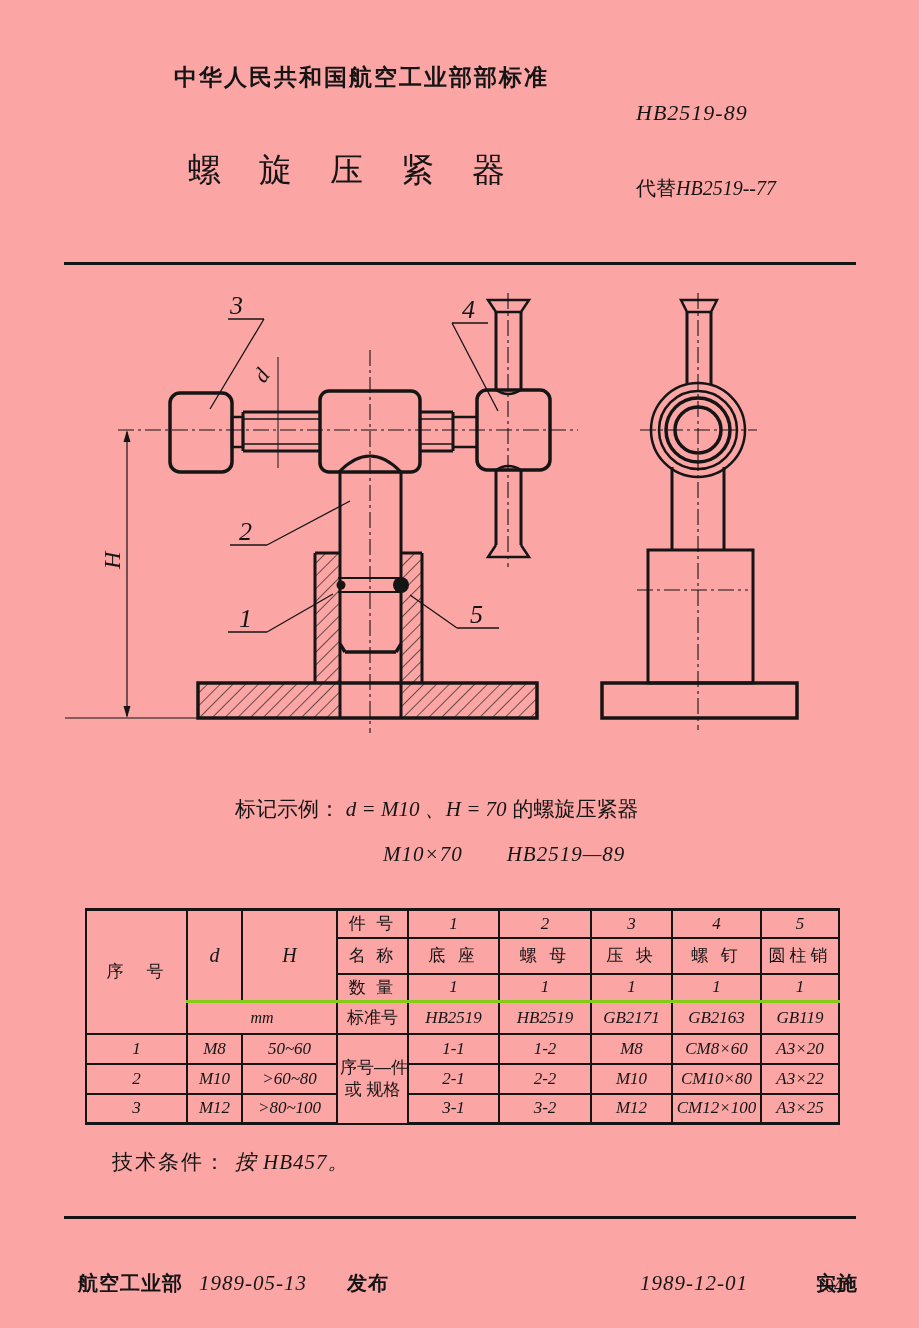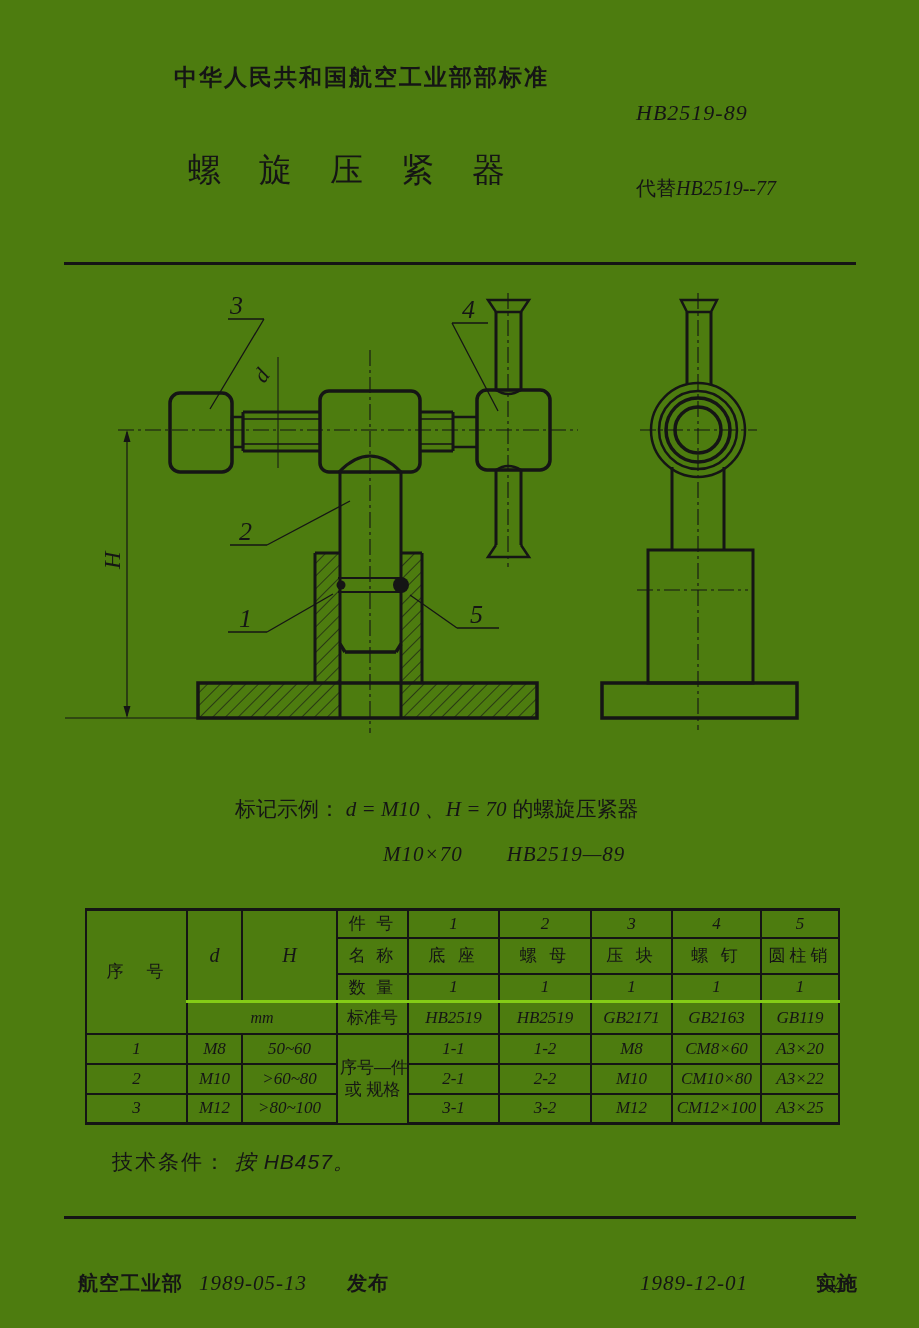--- a/index.html
+++ b/index.html
@@ -2,21 +2,21 @@
 <html><head>
 <meta charset="utf-8">
 <style>
   * { margin: 0; padding: 0; box-sizing: border-box; }
   html, body { background: #e8e8e8; }
   .page {
     position: relative;
     width: 919px;
     height: 1328px;
     margin: 0 auto;
-    background: #4d7c0f;
+    background: #fca5a5;
     color: #151515;
     font-family: "Liberation Sans", sans-serif;
     overflow: hidden;
   }
   .abs { position: absolute; }
 
   
   .ministry-title { left: 174px; top: 62px; font-size: 23px; font-weight: bold; letter-spacing: 2px; }
   .standard-no { left: 636px; top: 100px; font-size: 22px; font-style: italic; font-family: "Liberation Serif", serif; letter-spacing: 1px; }
   .doc-title { left: 188px; top: 148px; font-size: 33px; font-weight: normal; letter-spacing: 38px; white-space: nowrap; }
@@ -52,21 +52,21 @@
   td.lbl { letter-spacing: 3px; }
   .two-line { line-height: 1.25; font-size: 16px; white-space: normal; }
   .h-jianhao { height: 28px; }
   .h-mingcheng { height: 36px; }
   .h-shuliang { height: 28px; }
   .h-biaozhun { height: 32px; }
   .h-data { height: 30px; }
 
   
   .tech-line { left: 112px; top: 1148px; font-size: 21px; letter-spacing: 2px; }
-  .tech-line .val { font-style: italic; font-family: Liberation Sans, sans-serif; letter-spacing: 1px; }
+  .tech-line .val { font-style: italic; font-family: Liberation Serif, serif; letter-spacing: 1px; }
 
   
   .footer-rule { left: 64px; top: 1216px; width: 792px; }
   .footer-left { left: 78px; top: 1227px; font-size: 20px; display: flex; gap: 16px; align-items: baseline; }
   .footer-right { left: 640px; top: 1227px; width: 218px; font-size: 20px; display: flex; justify-content: space-between; align-items: baseline; }
   .footer-left .org, .footer-left .verb, .footer-right .verb { font-weight: bold; letter-spacing: 1px; }
   .date { font-style: italic; font-family: "Liberation Serif", serif; font-size: 21px; letter-spacing: 1px; margin-top: 44px; }
   .page-num { left: 816px; top: 1276px; font-size: 18px; font-family: "Liberation Serif", serif; }
 
   

